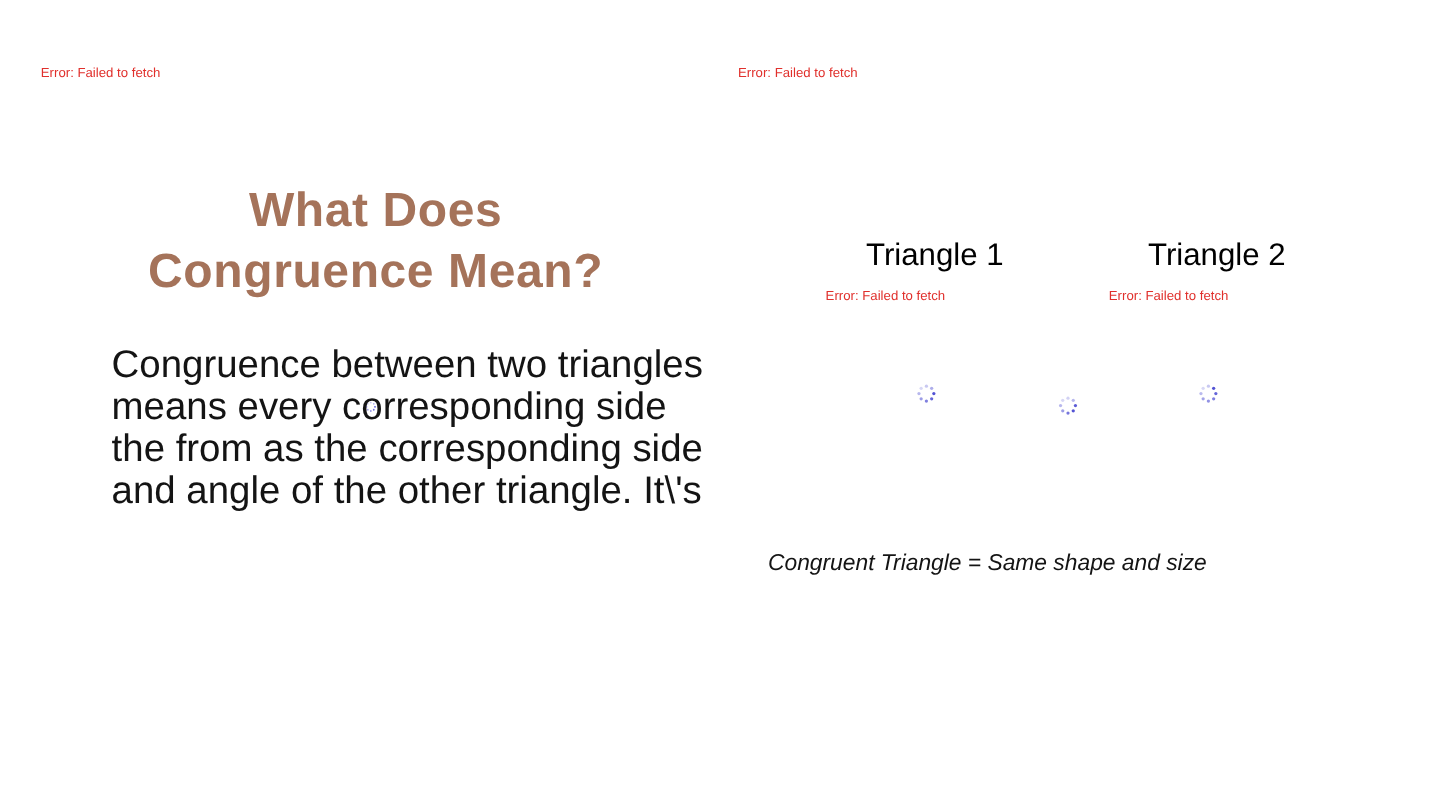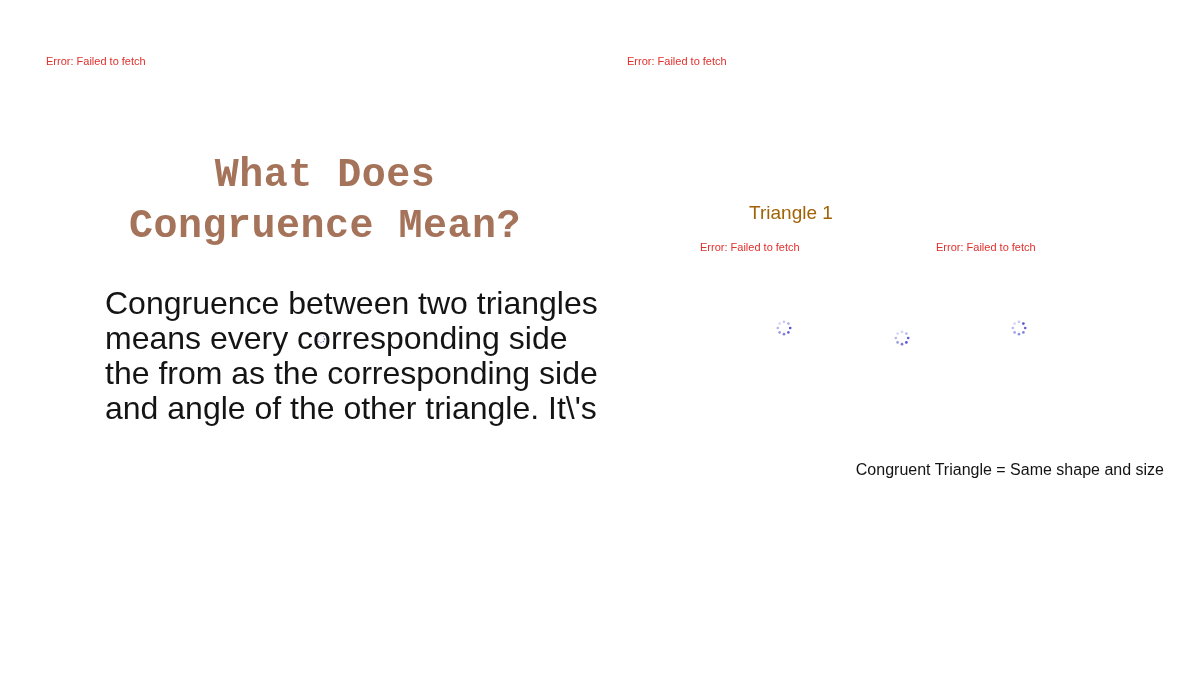--- a/index.html
+++ b/index.html
@@ -5,42 +5,42 @@
   * { margin: 0; padding: 0; box-sizing: border-box; }
   html, body { width: 1200px; height: 675px; }
   body {
     background: #ffffff;
     font-family: "Liberation Sans", sans-serif;
     position: relative;
     overflow: hidden;
   }
   .slide {
     position: absolute;
-    left: 12px; top: 0;
+    left: 0; top: 0;
     width: 1076px; height: 675px;
     background: #ffffff;
   }
   .error-text {
     position: absolute;
     font-size: 11px;
     line-height: 13px;
     color: #e0302c;
     white-space: nowrap;
   }
   .err-top-left  { left: 34px;  top: 55px; }
   .err-top-right { left: 615px; top: 55px; }
   .err-tri1      { left: 688px; top: 241px; }
   .err-tri2      { left: 924px; top: 241px; }
 
   .slide-title {
     position: absolute;
     left: 93px; top: 150px;
     width: 440px;
     text-align: center;
-    font-family: Liberation Mono, monospace;
+    font-family: Liberation Sans, sans-serif;
     font-weight: 700;
     font-size: 40px;
     line-height: 51px;
     color: #a5735a;
     letter-spacing: 0.5px;
   }
   .slide-title .line { white-space: nowrap; }
 
   .slide-body {
     position: absolute;
@@ -51,37 +51,38 @@
     line-height: 35px;
     color: #141414;
   }
   .slide-body .line { white-space: nowrap; }
 
   .tri-label {
     position: absolute;
     width: 182px;
     top: 201px;
     text-align: center;
-    font-size: 19px;
+    font-size: 26px;
     line-height: 23px;
-    color: #a16207;
+    color: #000000;
     white-space: nowrap;
   }
   .tri-label-1 { left: 688px; }
   .tri-label-2 { left: 923px; }
 
   .caption {
     position: absolute;
     left: 640px; top: 458px;
     width: 512px;
-    text-align: right;
-    font-size: 16px;
+    text-align: left;
+    font-size: 19px;
     line-height: 23px;
     color: #141414;
     white-space: nowrap;
+    font-style: italic;
   }
 
   .spinner {
     position: absolute;
     width: 16px; height: 16px;
   }
   .spinner-1 { left: 764px; top: 320px; }
   .spinner-2 { left: 882px; top: 330px; }
   .spinner-3 { left: 999px; top: 320px; }
 
@@ -118,20 +119,21 @@
       <circle cx="13.6" cy="8" r="1.2" opacity="0.95"></circle>
       <circle cx="11.96" cy="11.96" r="1.2" opacity="0.80"></circle>
       <circle cx="8" cy="13.6" r="1.2" opacity="0.60"></circle>
       <circle cx="4.04" cy="11.96" r="1.2" opacity="0.50"></circle>
       <circle cx="2.4" cy="8" r="1.2" opacity="0.40"></circle>
       <circle cx="4.04" cy="4.04" r="1.2" opacity="0.25"></circle>
     </g>
   </svg>
 
   <div class="tri-label tri-label-1">Triangle 1</div>
+  <div class="tri-label tri-label-2">Triangle 2</div>
 
   <div class="error-text err-tri1">Error: Failed to fetch</div>
   <div class="error-text err-tri2">Error: Failed to fetch</div>
 
   <svg class="spinner spinner-1" viewBox="0 0 16 16">
     <g fill="#4a4ad2">
       <circle cx="8" cy="1.8" r="1.35" opacity="0.30"></circle>
       <circle cx="12.38" cy="3.62" r="1.35" opacity="0.45"></circle>
       <circle cx="14.2" cy="8" r="1.35" opacity="0.95"></circle>
       <circle cx="12.38" cy="12.38" r="1.35" opacity="0.85"></circle>

